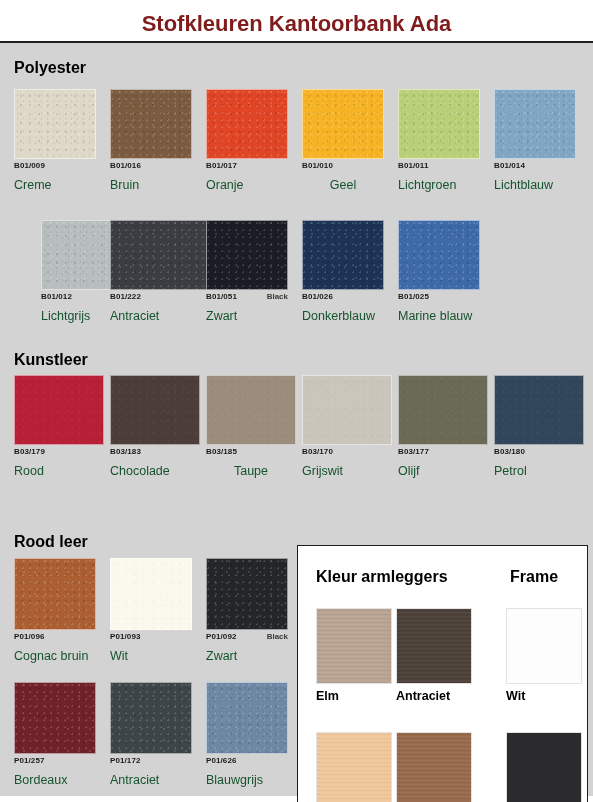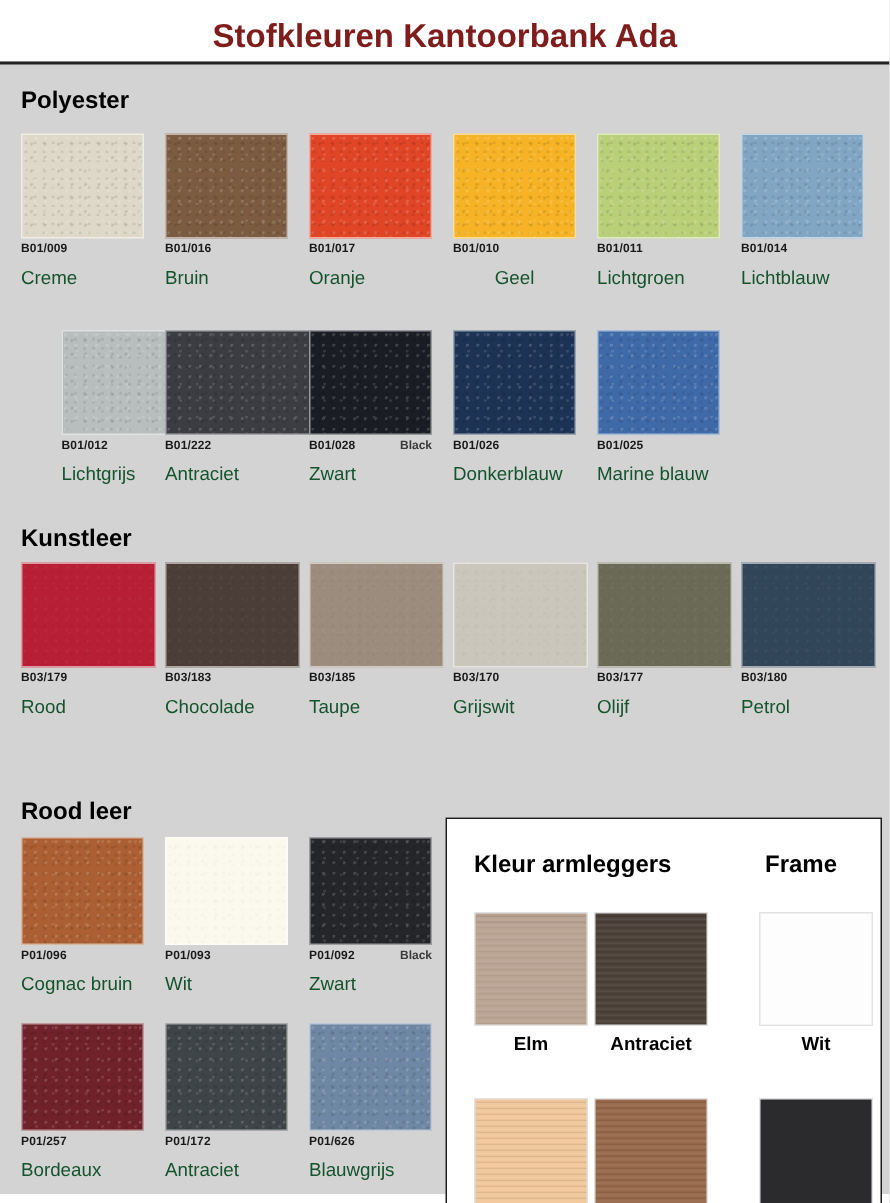--- a/index.html
+++ b/index.html
@@ -134,21 +134,21 @@
     width: 100%;
     border: 1px solid #e2e2e2;
     box-sizing: border-box;
     position: relative;
     overflow: hidden;
   }
   .pname {
     font-size: 12.5px;
     font-weight: bold;
     color: #000000;
-    text-align: center;
+    text-align: left;
     margin-top: 5px;
     white-space: nowrap;
   }
 </style>
 </head>
 <body>
 
 <div class="title-bar">
   <div class="page-title">Stofkleuren Kantoorbank Ada</div>
 </div>
@@ -214,21 +214,21 @@
       <div class="cell" style="left: 110px; top: 177px; width: 98px;">
         <div class="swatch " style="height: 70px; background: rgb(59, 61, 66);"></div>
         <div class="code-row">
           <span class="code">B01/222</span>
         </div>
         <div class="name">Antraciet</div>
       </div>
       <div class="cell" style="left: 206px; top: 177px; width: 82px;">
         <div class="swatch " style="height: 70px; background: rgb(27, 29, 36);"></div>
         <div class="code-row">
-          <span class="code">B01/028</span>
+          <span class="code">B01/051</span>
           <span class="code-alt">Black</span>
         </div>
         <div class="name">Zwart</div>
       </div>
       <div class="cell" style="left: 302px; top: 177px; width: 82px;">
         <div class="swatch " style="height: 70px; background: rgb(29, 51, 85);"></div>
         <div class="code-row">
           <span class="code">B01/026</span>
         </div>
         <div class="name">Donkerblauw</div>
@@ -247,21 +247,21 @@
         </div>
         <div class="name">Rood</div>
       </div>
       <div class="cell" style="left: 110px; top: 332px; width: 90px;">
         <div class="swatch smooth" style="height: 70px; background: rgb(75, 61, 55);"></div>
         <div class="code-row">
           <span class="code">B03/183</span>
         </div>
         <div class="name">Chocolade</div>
       </div>
-      <div class="cell" style="left: 206px; top: 332px; width: 90px;">
+      <div class="cell" style="left: 206px; top: 332px; width: 90px; text-align: center;">
         <div class="swatch smooth" style="height: 70px; background: rgb(155, 140, 124);"></div>
         <div class="code-row">
           <span class="code">B03/185</span>
         </div>
         <div class="name">Taupe</div>
       </div>
       <div class="cell" style="left: 302px; top: 332px; width: 90px;">
         <div class="swatch smooth" style="height: 70px; background: rgb(202, 198, 187);"></div>
         <div class="code-row">
           <span class="code">B03/170</span>

